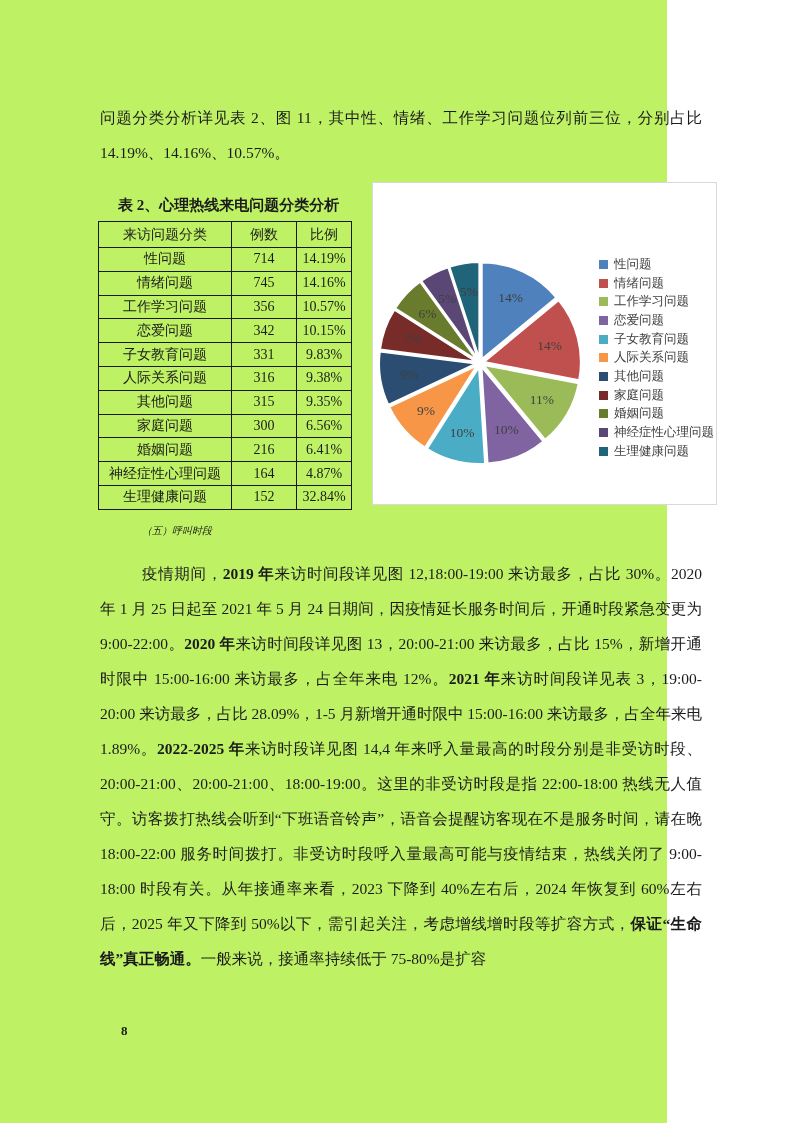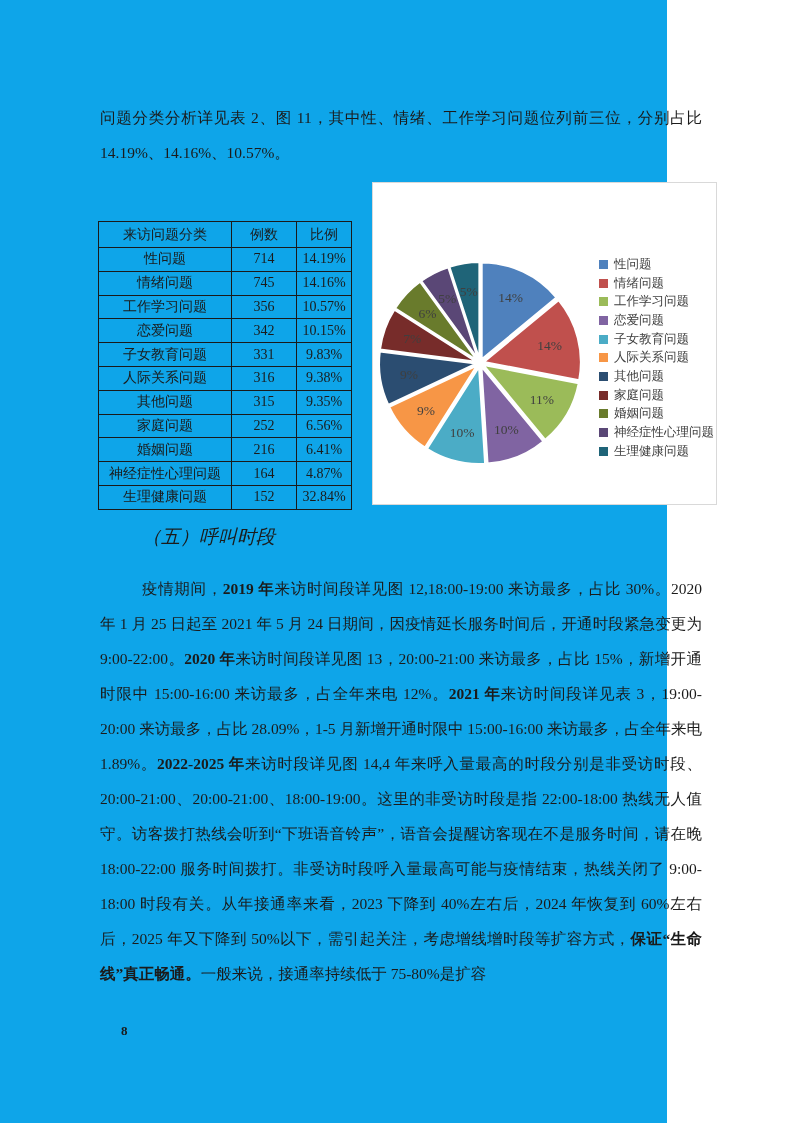--- a/index.html
+++ b/index.html
@@ -3,21 +3,21 @@
 <meta charset="utf-8">
 <style>
   html, body {
     margin: 0; padding: 0;
     width: 794px; height: 1123px;
     background: #ffffff;
     font-family: "Liberation Serif", "DejaVu Serif", serif;
     color: #1b1b1b;
     overflow: hidden;
   }
-  .page { position: relative; width: 667px; height: 1123px; background: #0ea5e9; }
+  .page { position: relative; width: 667px; height: 1123px; background: #bef264; }
 
   .para {
     position: absolute;
     font-size: 15.5px;
     line-height: 35px;
     text-align: justify;
     text-justify: inter-ideograph;
     margin: 0;
   }
   .bold { font-weight: bold; }
@@ -66,36 +66,37 @@
     list-style: none; margin: 0; padding: 0;
     font-size: 12.5px; color: #404040;
   }
   .legend li { height: 18.7px; display: flex; align-items: center; white-space: nowrap; }
   .legend .sw {
     display: inline-block; width: 9px; height: 9px; margin-right: 6px; flex: 0 0 9px;
   }
 
   .sec-heading {
     position: absolute; left: 142px; top: 524px;
-    font-size: 19px; font-style: italic; margin: 0;
-  }
-  .body-para { left: 100px; top: 571px; width: 602px; text-indent: 42px; }
+    font-size: 10px; font-style: italic; margin: 0;
+  }
+  .body-para { left: 100px; top: 556px; width: 602px; text-indent: 42px; }
 
   .page-num {
     position: absolute; left: 121px; top: 1023px;
     font-size: 13px; font-weight: bold;
   }
 </style>
 </head>
 <body>
 
 <div class="page">
 
   <p class="para intro"><span>问题分类分析详见表 2、图 11，其中性、情绪、工作学习问题位列前三位，分别占比 14.19%、14.16%、10.57%。</span></p>
 
+  <div class="tbl-title">表 2、心理热线来电问题分类分析</div>
 
   <table class="cls-table">
     <thead>
         <tr>
           <th class="c0">来访问题分类</th>
           <th class="c1">例数</th>
           <th class="c2">比例</th>
         </tr>
       </thead>
     <tbody>
@@ -129,21 +130,21 @@
           <td class="c1">316</td>
           <td class="c2">9.38%</td>
         </tr>
         <tr>
           <td class="c0">其他问题</td>
           <td class="c1">315</td>
           <td class="c2">9.35%</td>
         </tr>
         <tr>
           <td class="c0">家庭问题</td>
-          <td class="c1">252</td>
+          <td class="c1">300</td>
           <td class="c2">6.56%</td>
         </tr>
         <tr>
           <td class="c0">婚姻问题</td>
           <td class="c1">216</td>
           <td class="c2">6.41%</td>
         </tr>
         <tr>
           <td class="c0">神经症性心理问题</td>
           <td class="c1">164</td>

